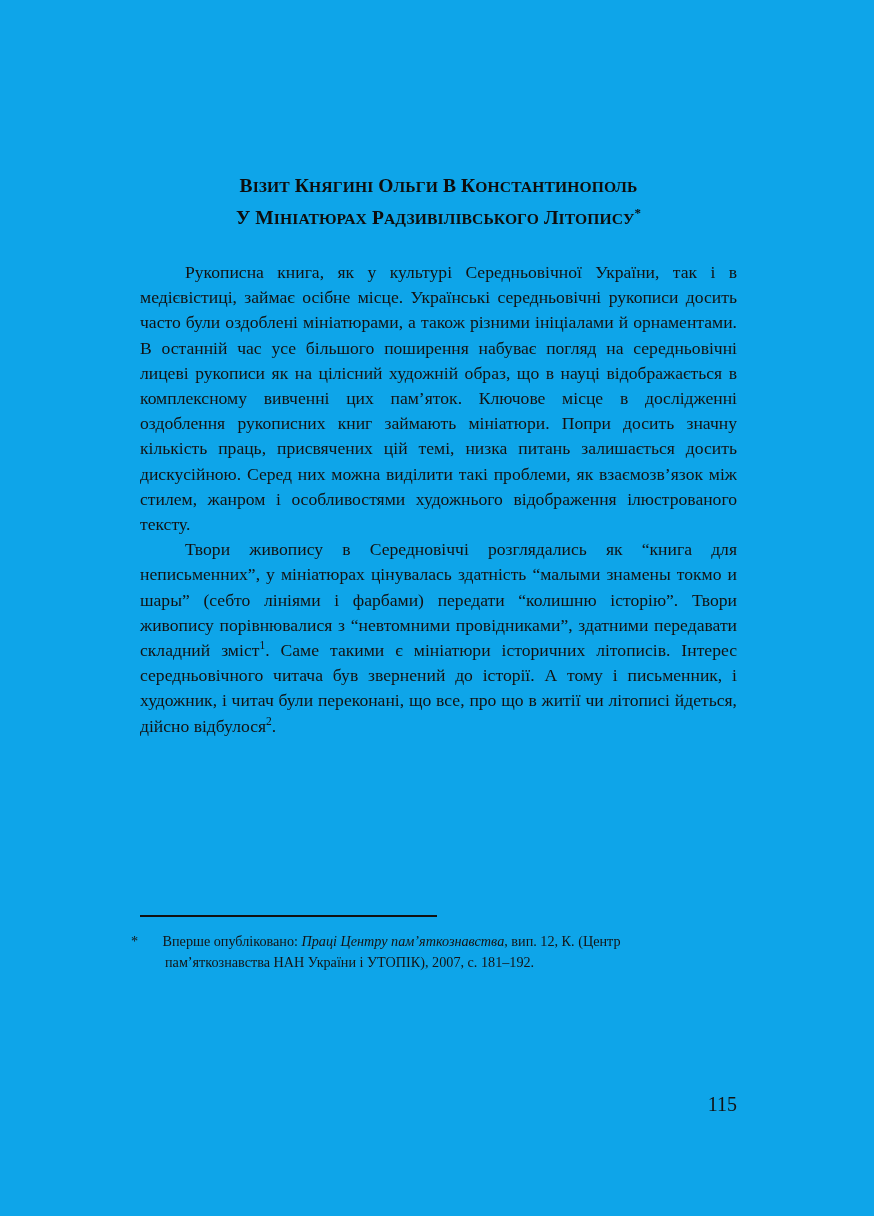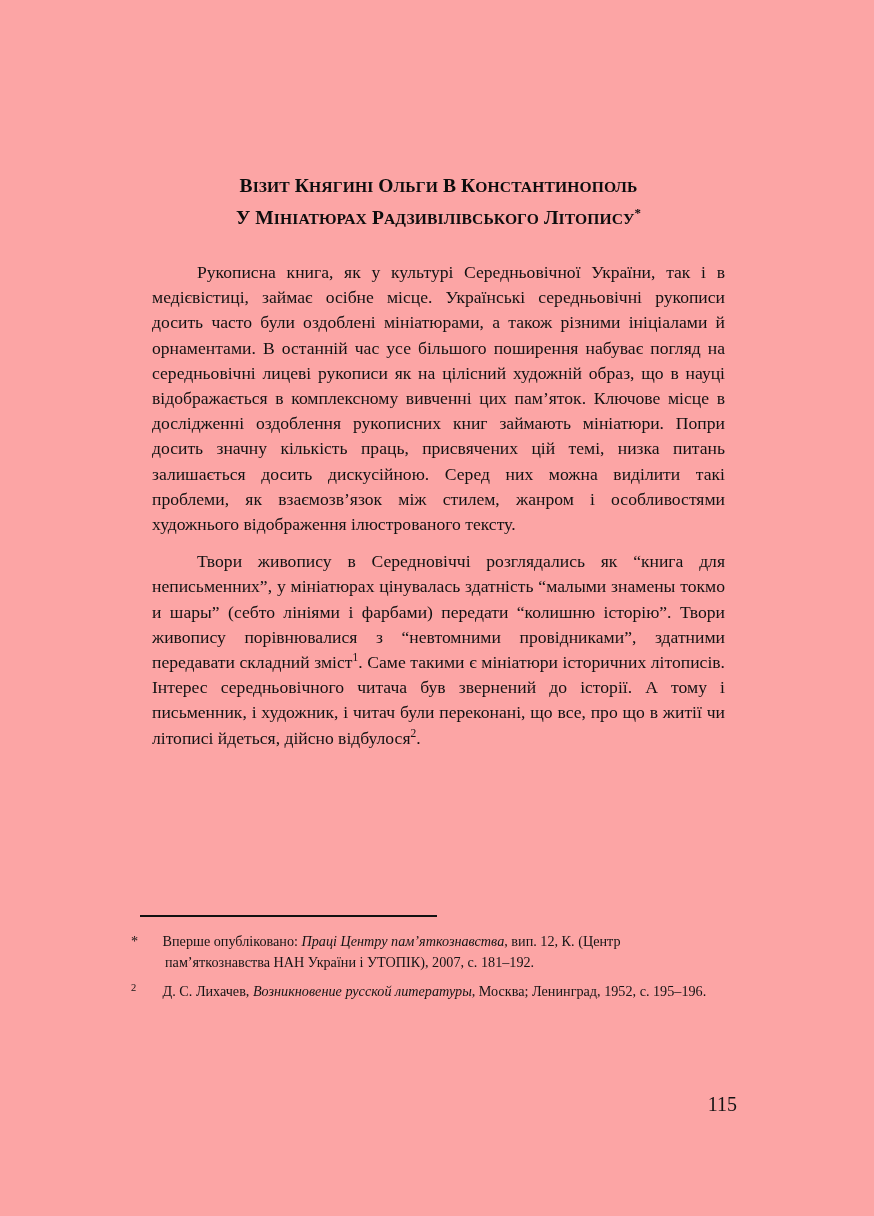--- a/index.html
+++ b/index.html
@@ -11,21 +11,21 @@
   body {
     font-family: "Liberation Serif", "DejaVu Serif", serif;
     color: #111111;
     -webkit-font-smoothing: antialiased;
   }
   .page {
     position: relative;
     width: 874px;
     height: 1216px;
     margin: 0 auto;
-    background: #fca5a5;
+    background: #0ea5e9;
     overflow: hidden;
     box-sizing: border-box;
   }
   .content {
     position: absolute;
     left: 140px;
     top: 0;
     width: 597px;
   }
 
@@ -57,21 +57,21 @@
     vertical-align: super;
     line-height: 0;
     font-weight: bold;
   }
 
   
   .body-block {
     margin-top: 26px;
   }
   p.para {
-    margin: 12px;
+    margin: 0;
     font-size: 17.6px;
     line-height: 25.2px;
     text-align: justify;
     text-justify: inter-word;
     text-indent: 45px;
     color: #121212;
     hyphens: none;
   }
   p.para + p.para {
     margin-top: 0;
@@ -151,18 +151,17 @@
     <div class="body-block">
       <p class="para">Рукописна книга, як у культурі Середньовічної України, так і в медієвістиці, займає осібне місце. Українські середньовічні рукописи досить часто були оздоблені мініатюрами, а також різними ініціалами й орнаментами. В останній час усе більшого поширення набуває погляд на середньовічні лицеві рукописи як на цілісний художній образ, що в науці відображається в комплексному вивченні цих пам’яток. Ключове місце в дослідженні оздоблення рукописних книг займають мініатюри. Попри досить значну кількість праць, присвячених цій темі, низка питань залишається досить дискусійною. Серед них можна виділити такі проблеми, як взаємозв’язок між стилем, жанром і особливостями художнього відображення ілюстрованого тексту.</p>
       <p class="para">Твори живопису в Середновіччі розглядались як “книга для неписьменних”, у мініатюрах цінувалась здатність “малыми знамены токмо и шары” (себто лініями і фарбами) передати “колишню історію”. Твори живопису порівнювалися з “невтомними провідниками”, здатними передавати складний зміст<sup class="fn">1</sup>. Саме такими є мініатюри історичних літописів. Інтерес середньовічного читача був звернений до історії. А тому і письменник, і художник, і читач були переконані, що все, про що в житії чи літописі йдеться, дійсно відбулося<sup class="fn">2</sup>.</p>
     </div>
 
   </div>
 
   <div class="footnote-area">
     <div class="fn-rule"></div>
     <p class="fn-item"><span class="fn-marker">*</span> <span>Вперше опубліковано: <i>Праці Центру пам’яткознавства</i>, вип. 12, К. (Центр пам’яткознавства НАН України і УТОПІК), 2007, с. 181–192.</span></p>
-    <p class="fn-item"><span class="fn-marker sup">2</span> <span>Д. С. Лихачев, <i>Возникновение русской литературы</i>, Москва; Ленинград, 1952, с. 195–196.</span></p>
   </div>
 
   <div class="folio">115</div>
 
 </div>
 
 </body></html>

